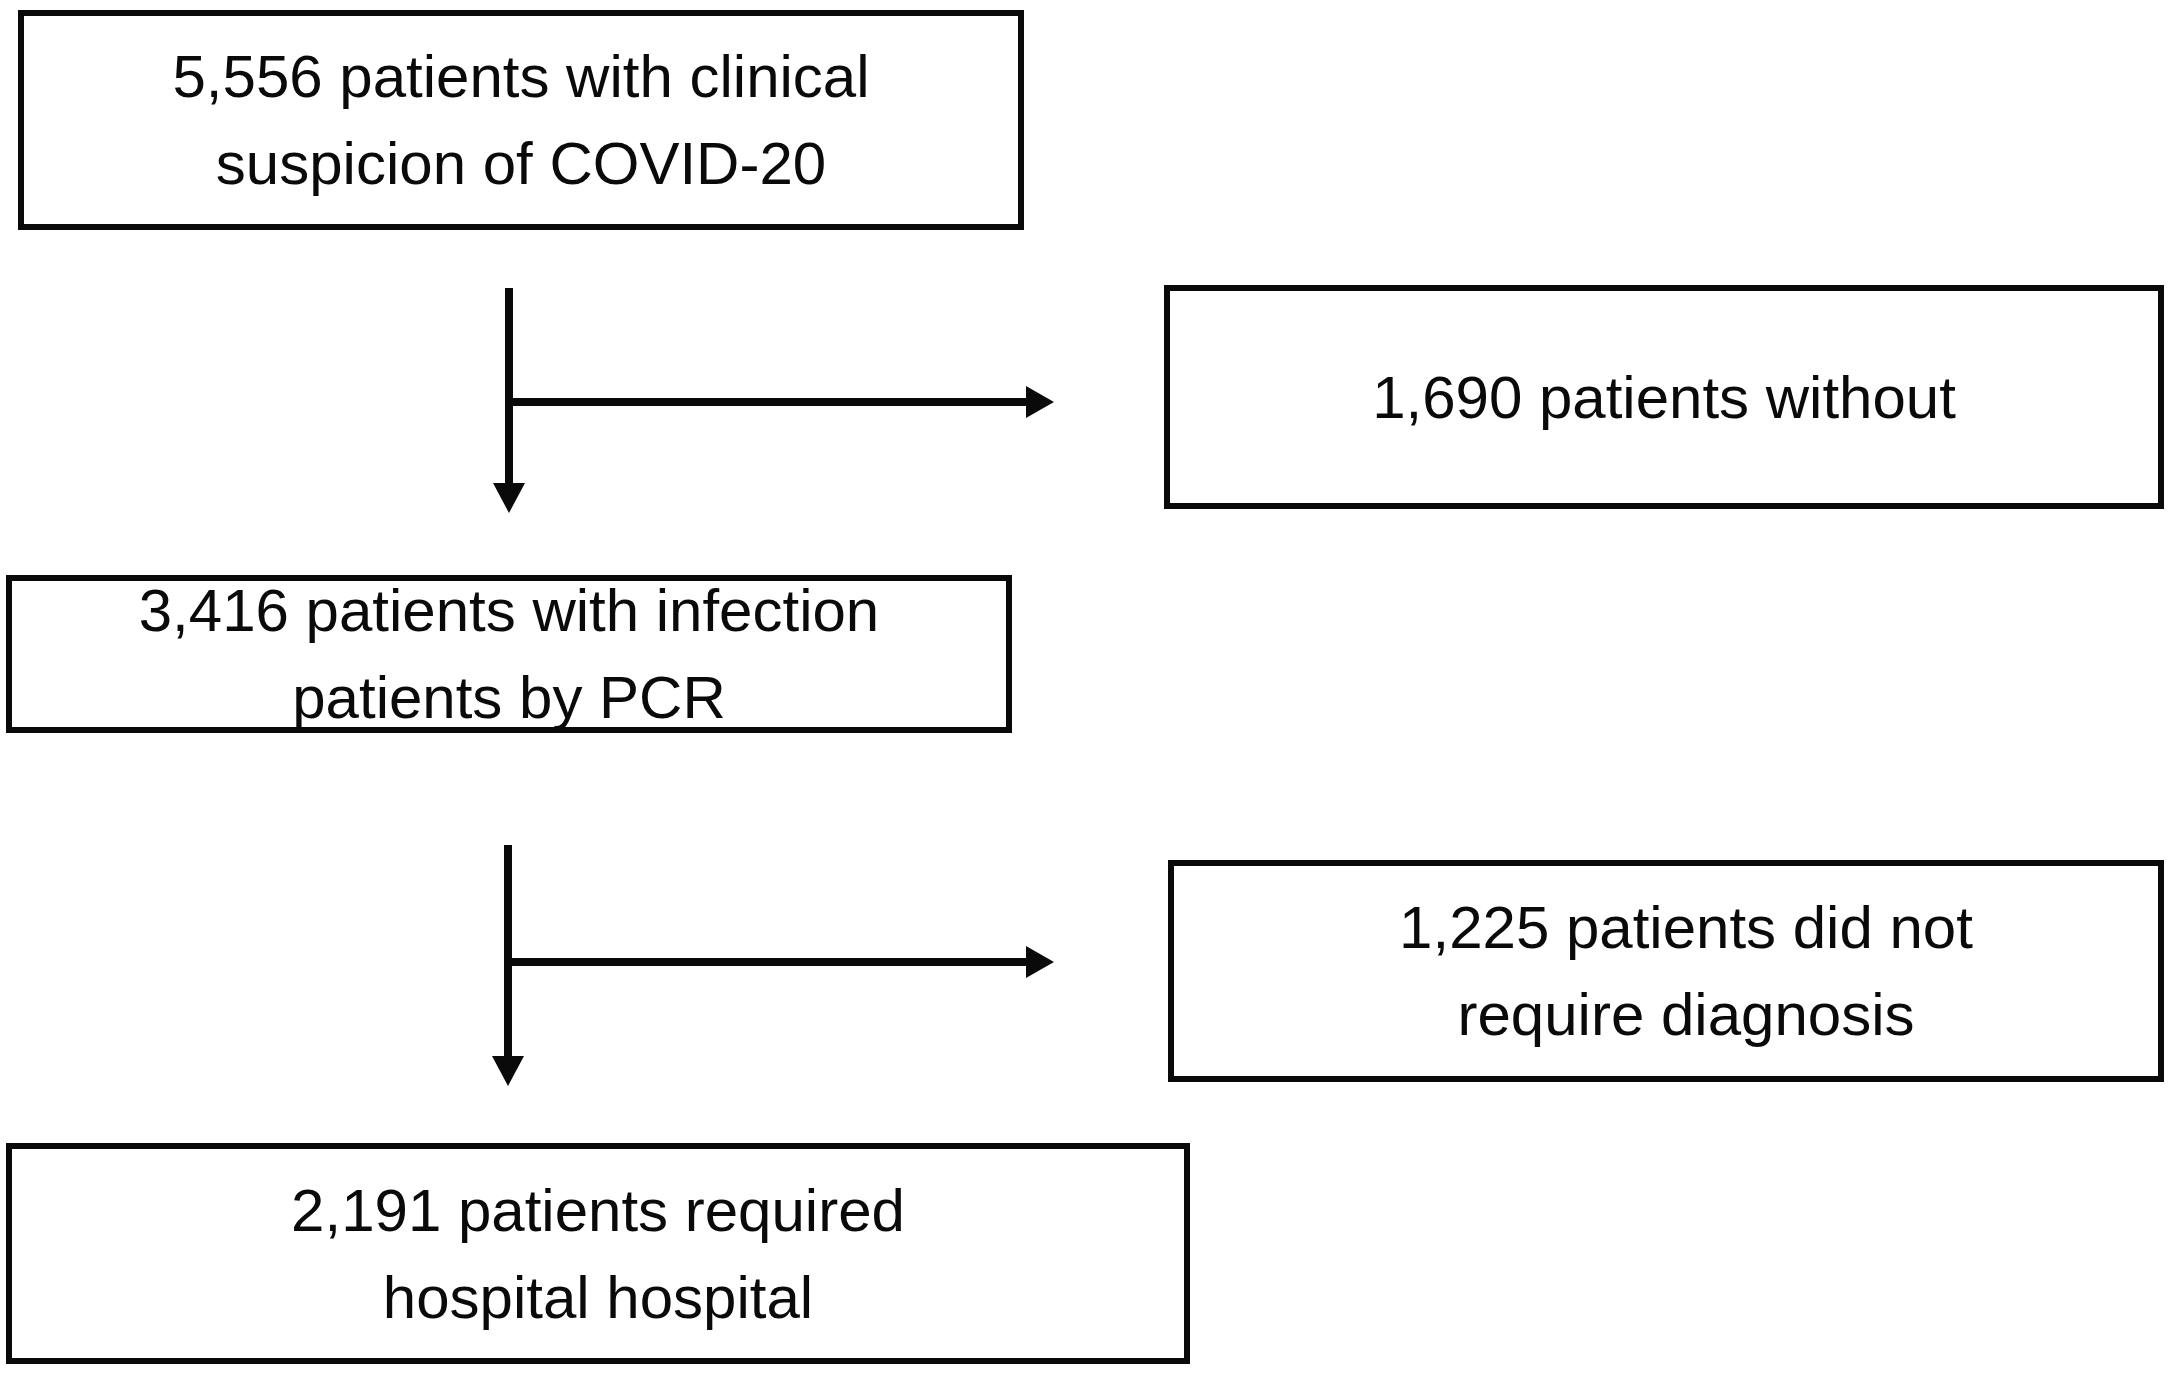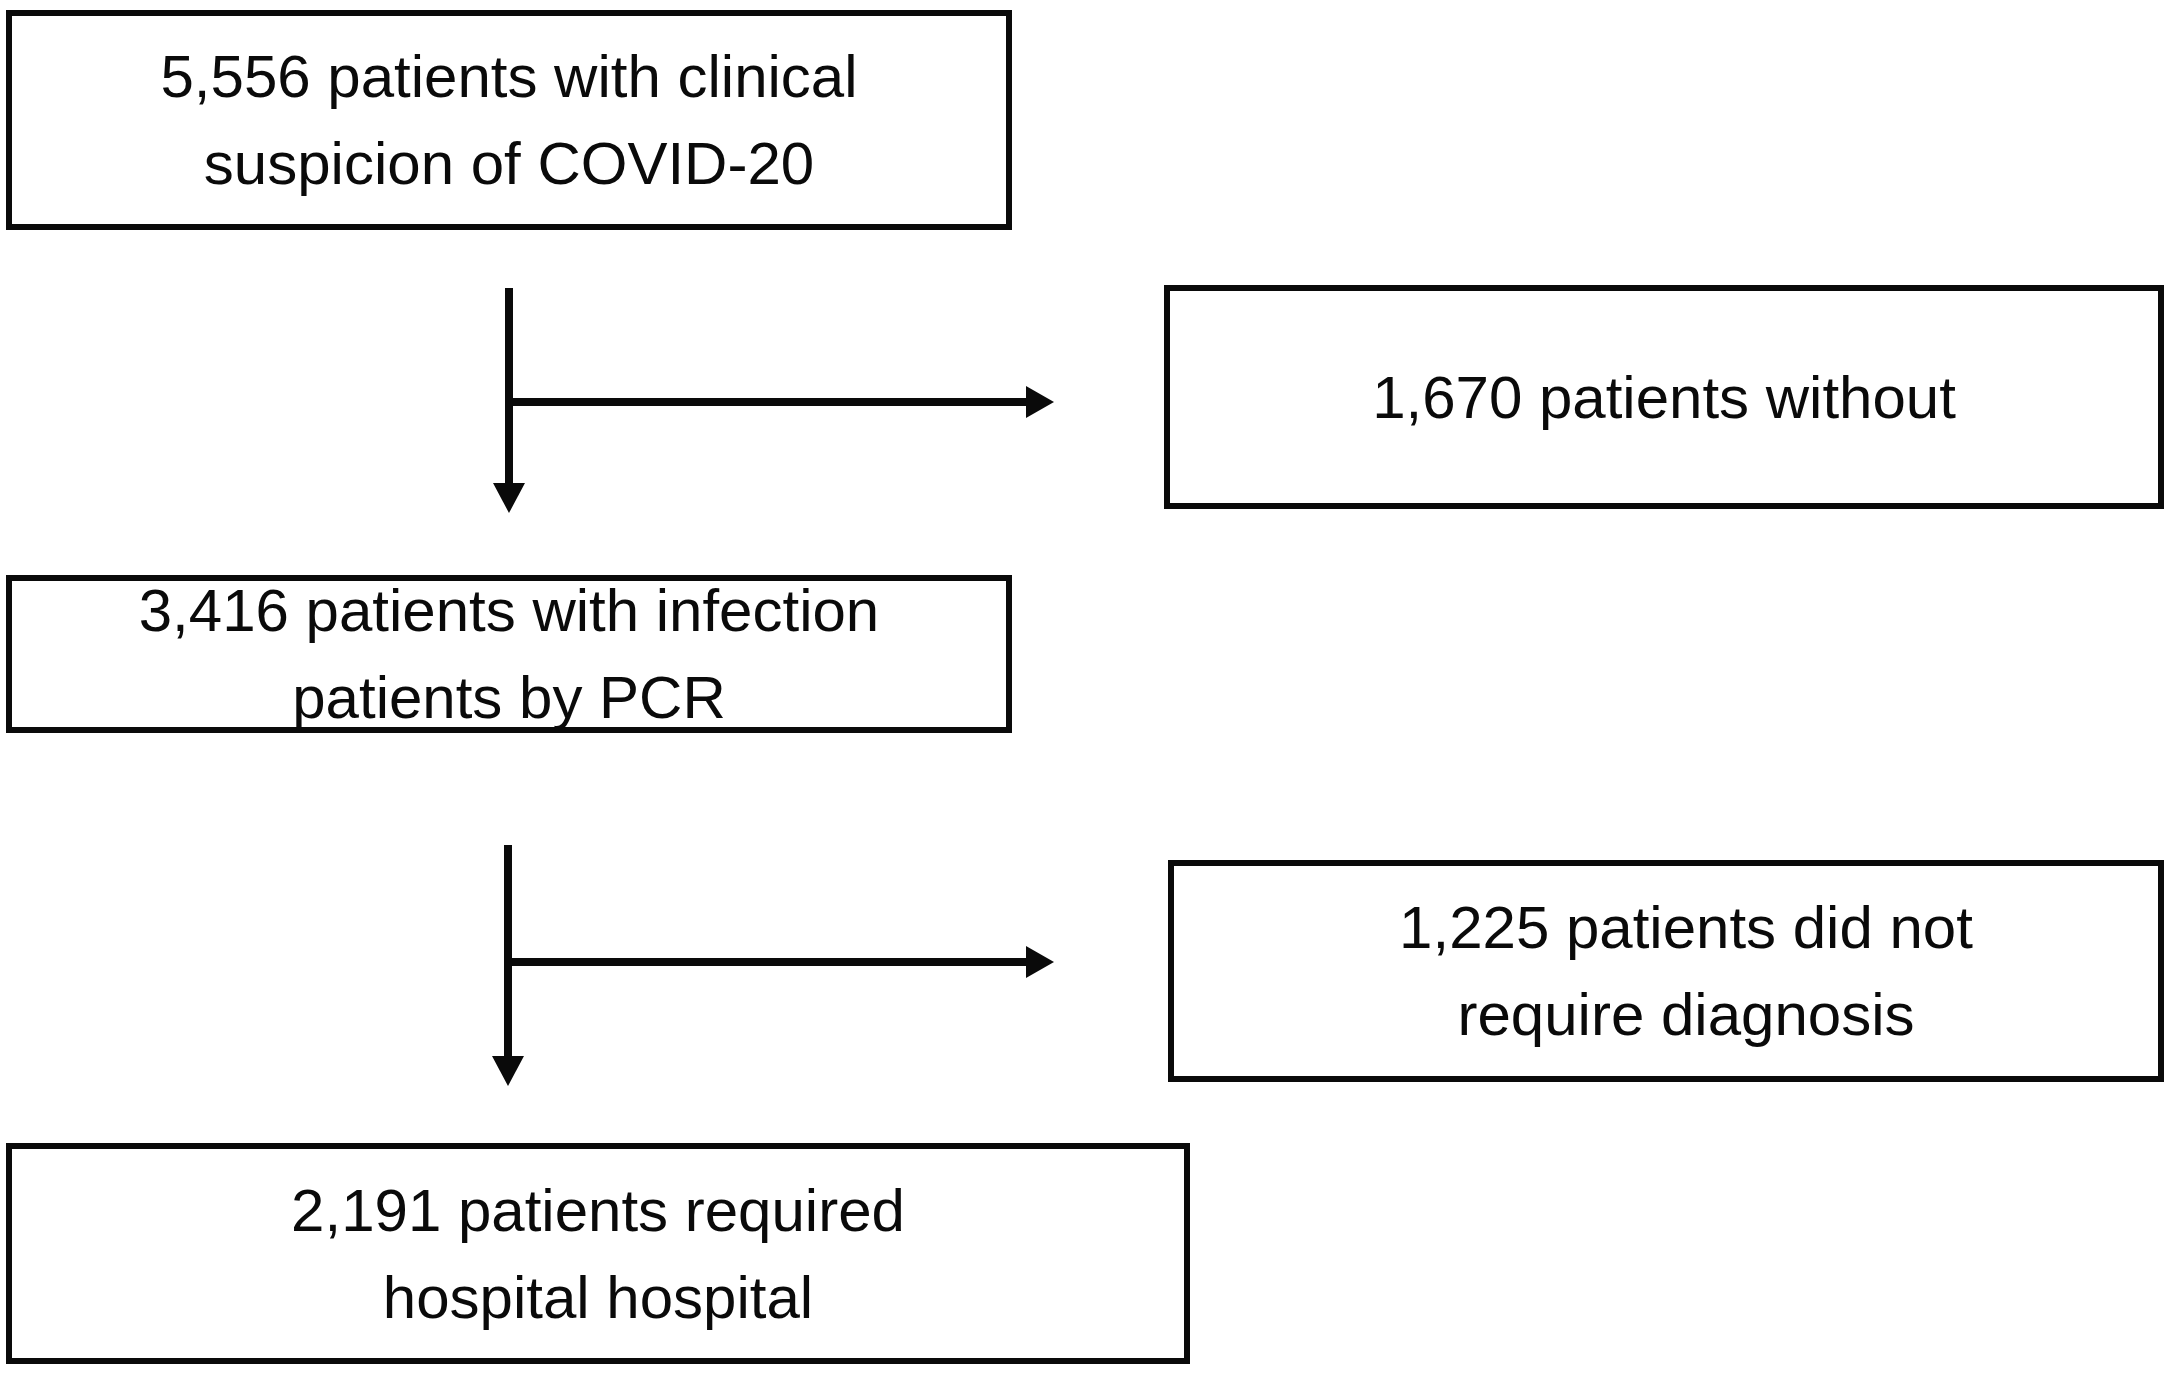--- a/index.html
+++ b/index.html
@@ -26,21 +26,21 @@
     background: #ffffff;
     display: flex;
     flex-direction: column;
     align-items: center;
     justify-content: center;
     text-align: center;
     font-size: 60px;
     line-height: 87px;
     white-space: nowrap;
   }
-  #node-suspected    { left: 6px;    top: 10px;   width: 1006px; height: 220px; }
+  #node-suspected    { left: 18px;    top: 10px;   width: 1006px; height: 220px; }
   #node-no-diagnosis { left: 1164px; top: 285px;  width: 1000px; height: 224px; }
   #node-pcr          { left: 6px;    top: 575px;  width: 1006px; height: 158px; }
   #node-no-admission { left: 1168px; top: 860px;  width: 996px;  height: 222px; padding-left: 40px; }
   #node-admitted     { left: 6px;    top: 1143px; width: 1184px; height: 221px; text-align: center; }
   svg.connectors {
     position: absolute;
     inset: 0;
     width: 2175px;
     height: 1378px;
   }
@@ -79,21 +79,21 @@
       <polygon class="head" points="1026,946 1026,978 1054,962"></polygon>
     </g>
   </svg>
 
   <div class="node" id="node-suspected">
     <div>5,556 patients with clinical</div>
     <div>suspicion of COVID-20</div>
   </div>
 
   <div class="node" id="node-no-diagnosis">
-    <div>1,670 patients without</div>
+    <div>1,690 patients without</div>
   </div>
 
   <div class="node" id="node-pcr">
     <div>3,416 patients with infection</div>
     <div>patients by PCR</div>
   </div>
 
   <div class="node" id="node-no-admission">
     <div>1,225 patients did not</div>
     <div>require diagnosis</div>

